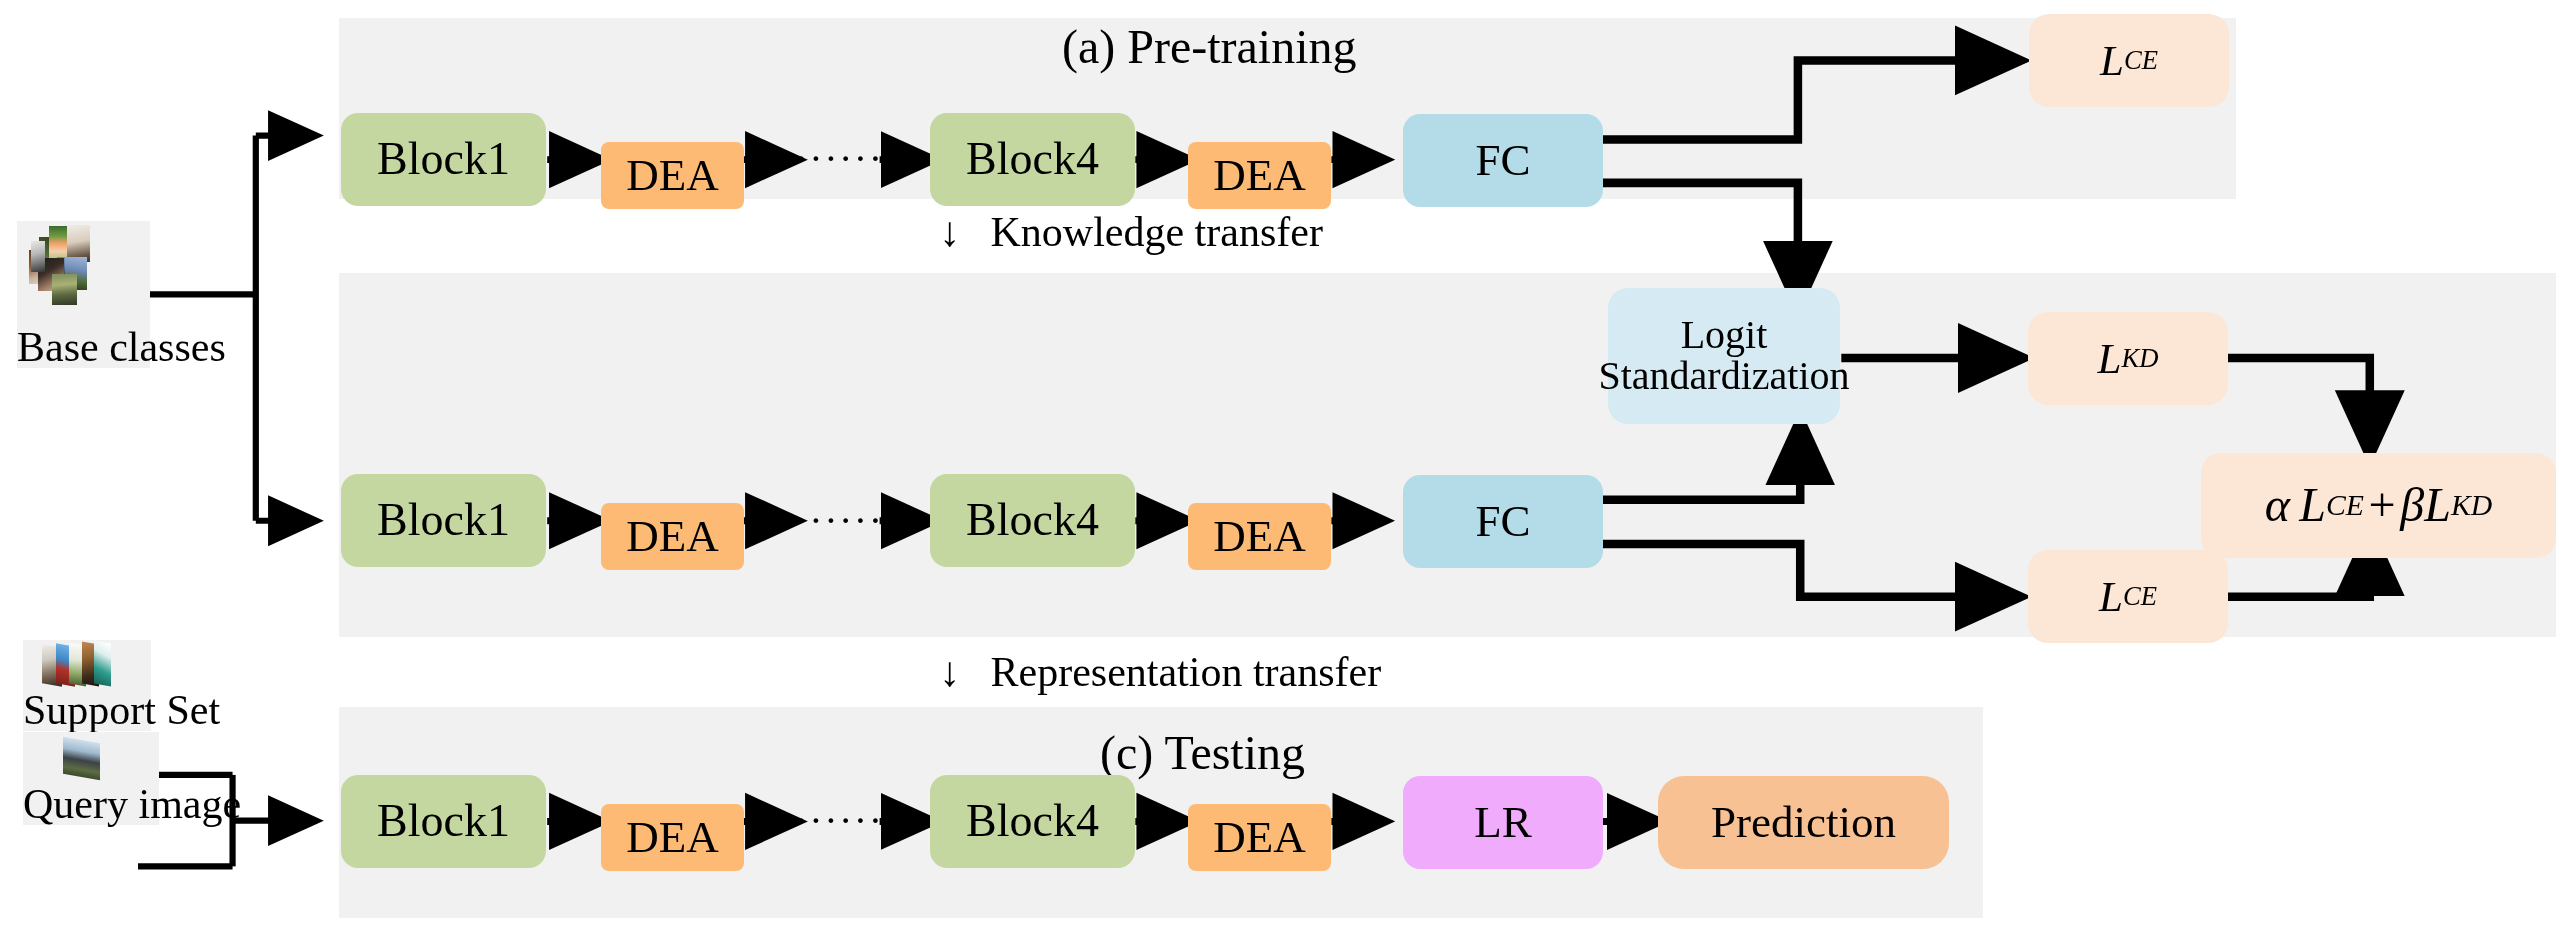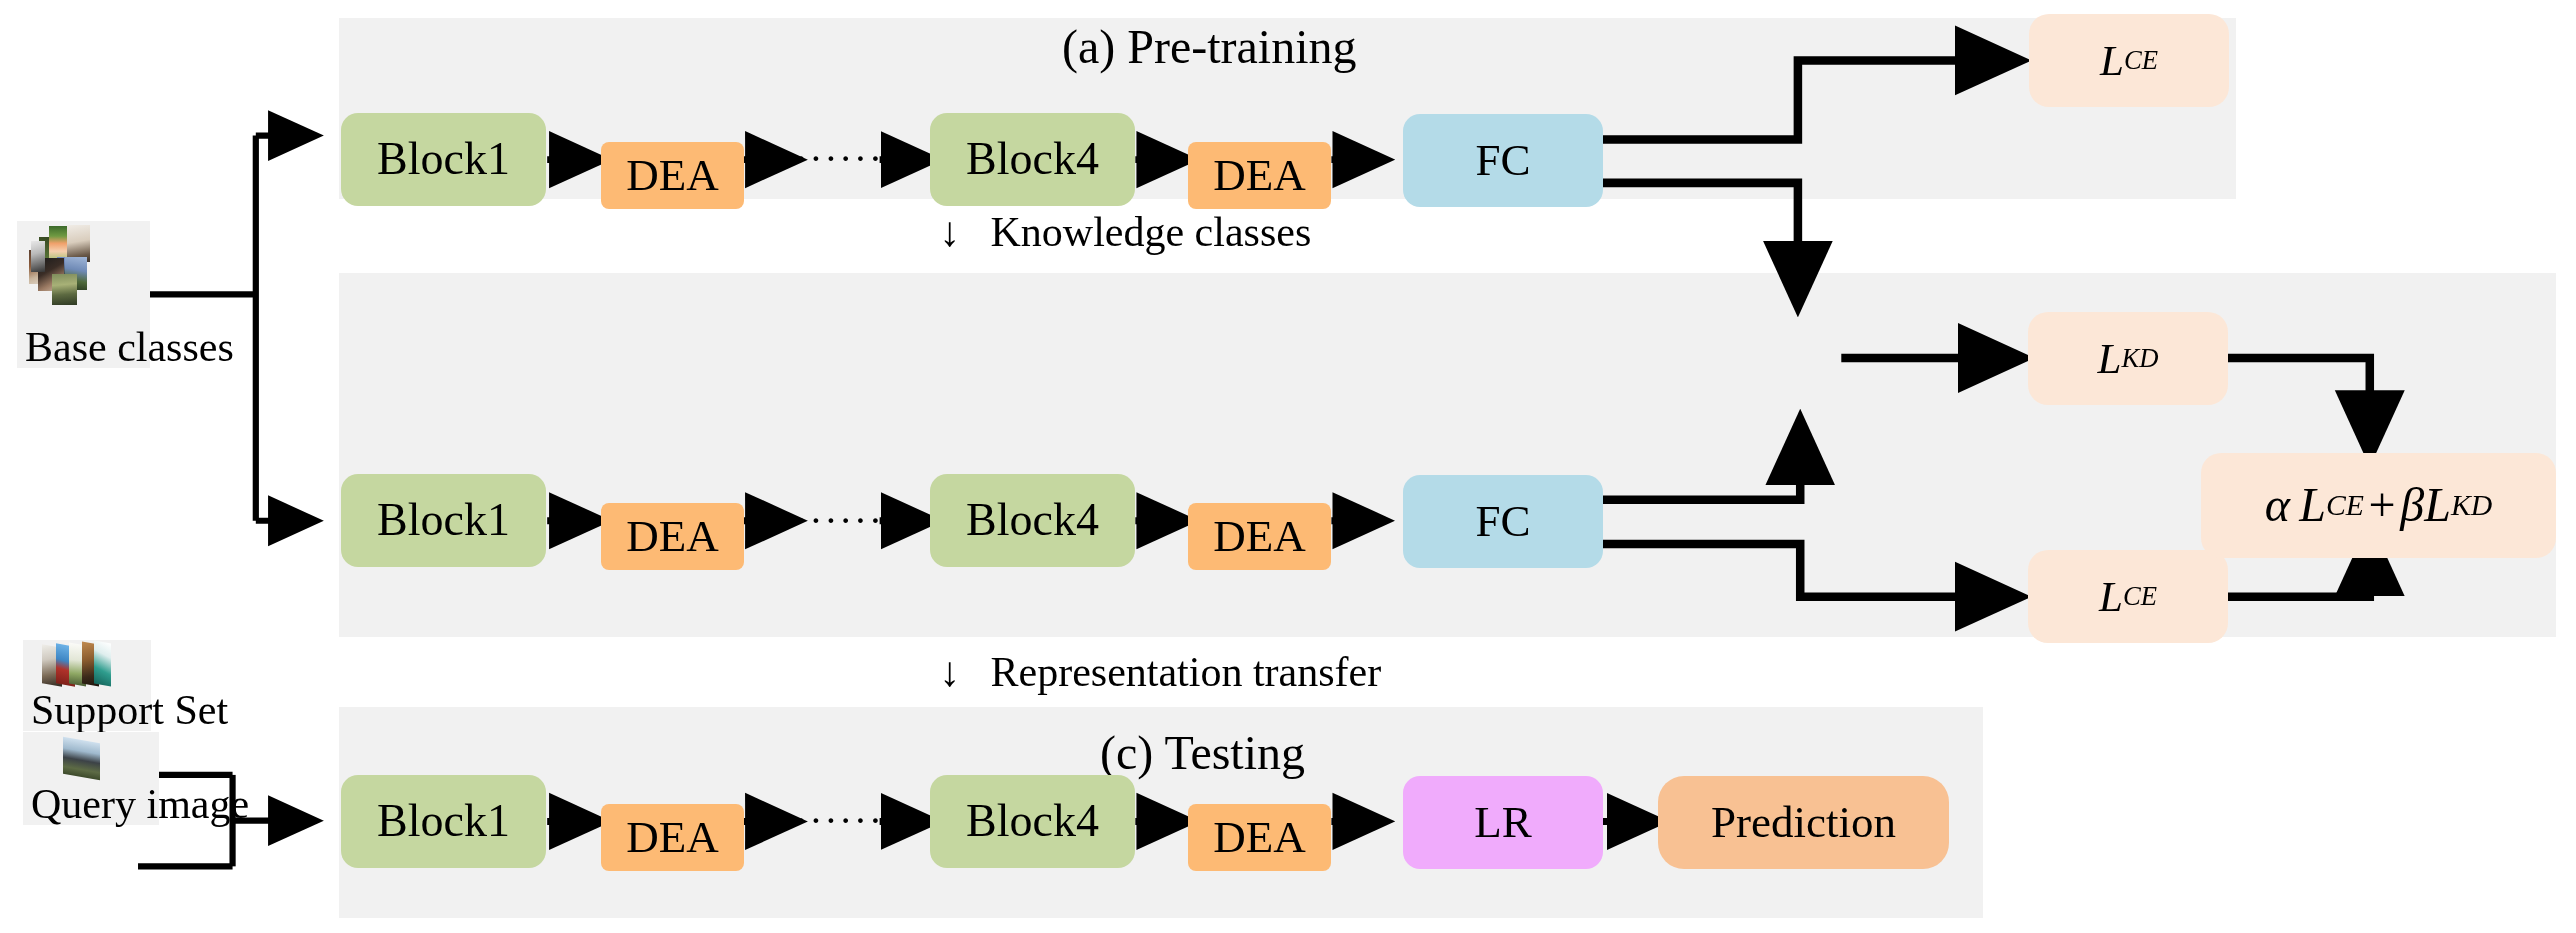--- a/index.html
+++ b/index.html
@@ -29,21 +29,21 @@
   .sub{font-size:0.62em;vertical-align:-0.22em;font-style:italic;}
 
   
   .caption{position:absolute;font-size:48px;white-space:nowrap;}
 
   
   .transfer{position:absolute;font-size:42px;white-space:nowrap;}
 
   
   .thumbbox{position:absolute;background:#f1f1f1;}
-  .thumb-label{position:absolute;left:8px;right:0;text-align:center;font-size:42px;white-space:nowrap;}
+  .thumb-label{position:absolute;left:0;right:0;text-align:center;font-size:42px;white-space:nowrap;}
   .ph{position:absolute;background-repeat:no-repeat;}
 
   
   .t1{background:
       linear-gradient(160deg,#5c4030 0%,#8d5d3d 40%,#c8b49c 70%,#e6ddd2 100%);}
   .t2{background:
       linear-gradient(200deg,#2c3b1c 0%,#557034 45%,#8fa95e 75%,#c9d7a8 100%);}
   .t3{background:
       linear-gradient(180deg,#3c6a2b 0%,#6f9a42 28%,#f0a06a 48%,#f6cfae 70%,#9dbf6b 100%);}
   .t4{background:
@@ -172,31 +172,33 @@
   <div class="node block" style="left:930px;top:113px;width:205px;height:93px;">Block4</div>
   <div class="node dea" style="left:1188px;top:126px;width:143px;height:67px;">DEA</div>
   <div class="node fc" style="left:1403px;top:114px;width:200px;height:93px;">FC</div>
 
   <div class="node loss" style="left:2029px;top:14px;width:200px;height:93px;">
     <span class="mi">L</span><span class="sub">CE</span>
   </div>
 
   <div class="transfer" style="left:939px;top:208px;">
     <span>↓</span>
-    <span style="margin-left:20px;">Knowledge classes</span>
+    <span style="margin-left:20px;">Knowledge transfer</span>
   </div>
 
 
   <div class="node block" style="left:341px;top:474px;width:205px;height:93px;">Block1</div>
   <div class="node dea" style="left:601px;top:487px;width:143px;height:67px;">DEA</div>
   <div class="node" style="left:797px;top:498px;width:84px;height:46px;font-size:40px;letter-spacing:1.5px;">······</div>
   <div class="node block" style="left:930px;top:474px;width:205px;height:93px;">Block4</div>
   <div class="node dea" style="left:1188px;top:487px;width:143px;height:67px;">DEA</div>
   <div class="node fc" style="left:1403px;top:475px;width:200px;height:93px;">FC</div>
 
+  <div class="node logit" style="left:1608px;top:288px;width:232px;height:136px;flex-direction:column;">Logit
+Standardization</div>
 
   <div class="node loss" style="left:2028px;top:312px;width:200px;height:93px;">
     <span class="mi">L</span><span class="sub">KD</span>
   </div>
 
   <div class="node loss" style="left:2028px;top:550px;width:200px;height:93px;">
     <span class="mi">L</span><span class="sub">CE</span>
   </div>
 
   <div class="node loss" style="left:2201px;top:453px;width:355px;height:105px;font-size:48px;">

